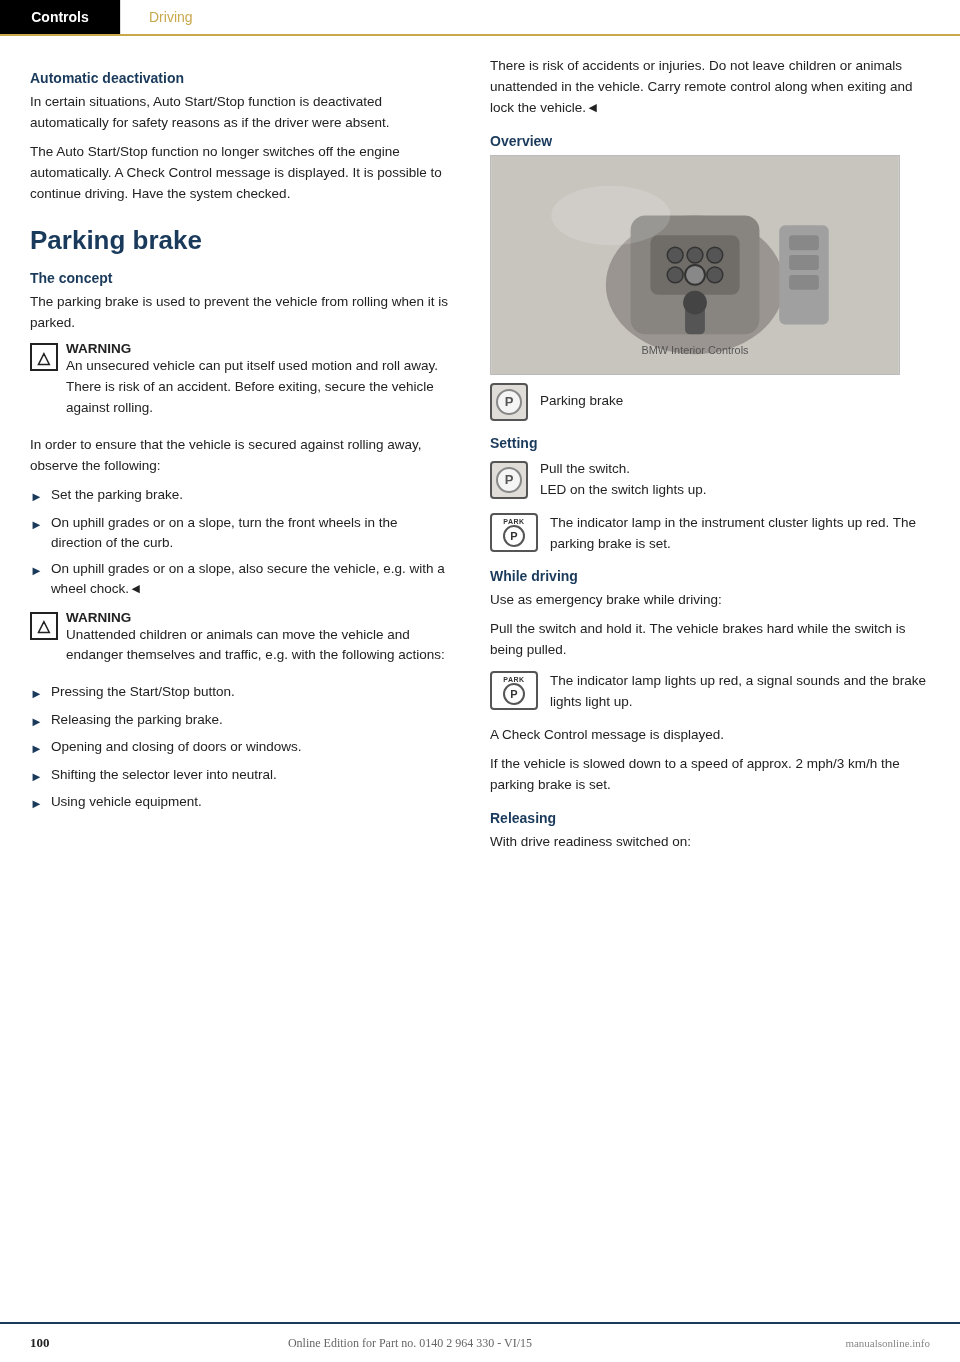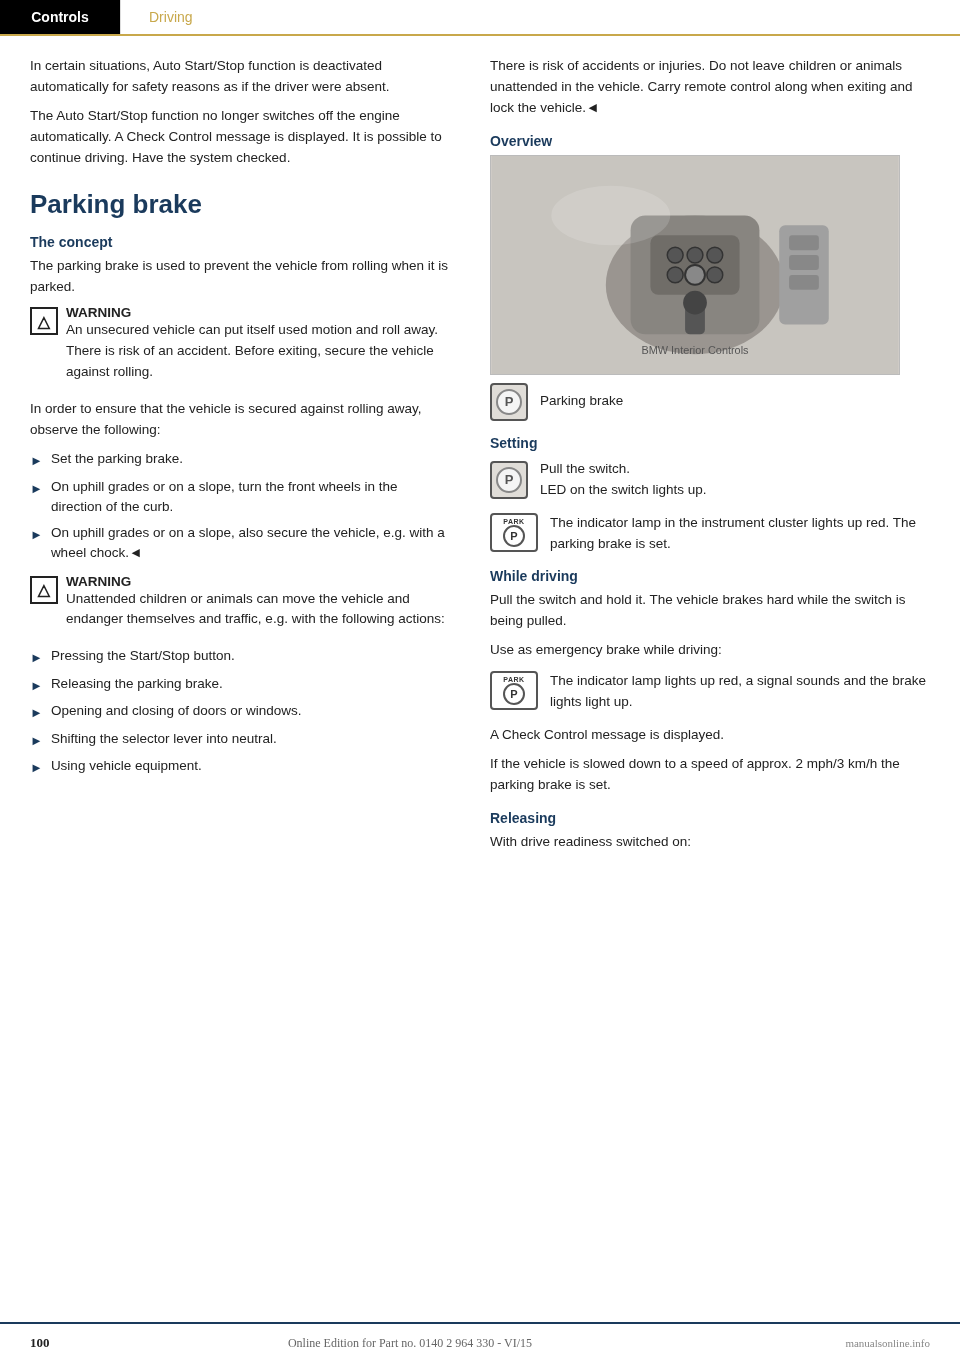--- a/index.html
+++ b/index.html
@@ -224,20 +224,21 @@
   </div>
   <div class="tab-driving">
     <span>Driving</span>
   </div>
 </div>
 
 <div class="content-wrapper">
 
   <div class="left-col">
 
+    <div class="section-heading">Automatic deactivation</div>
     <div class="body-text">In certain situations, Auto Start/Stop function is deactivated automatically for safety reasons as if the driver were absent.</div>
 
     <div class="body-text">The Auto Start/Stop function no longer switches off the engine automatically. A Check Control message is displayed. It is possible to continue driving. Have the system checked.</div>
 
     <div class="big-heading">Parking brake</div>
 
     <div class="section-heading">The concept</div>
     <div class="body-text">The parking brake is used to prevent the vehicle from rolling when it is parked.</div>
 
 
@@ -356,22 +357,22 @@
 
     <div class="icon-row" style="align-items:flex-start; margin-top:10px;">
       <div style="flex-shrink:0; width:48px; display:flex; flex-direction:column; align-items:center; border:2px solid #555; border-radius:4px; padding:3px 2px;">
         <span style="font-size:7px; font-weight:bold; letter-spacing:0.5px; color:#333;">PARK</span>
         <div style="width:22px; height:22px; border:2px solid #555; border-radius:50%; display:flex; align-items:center; justify-content:center; font-size:11px; font-weight:bold; color:#333;">P</div>
       </div>
       <div class="body-text" style="margin:0; flex:1;">The indicator lamp in the instrument cluster lights up red. The parking brake is set.</div>
     </div>
 
     <div class="section-heading">While driving</div>
+    <div class="body-text">Use as emergency brake while driving:</div>
     <div class="body-text">Pull the switch and hold it. The vehicle brakes hard while the switch is being pulled.</div>
-    <div class="body-text">Use as emergency brake while driving:</div>
 
     <div class="icon-row" style="align-items:flex-start; margin-top:10px;">
       <div style="flex-shrink:0; width:48px; display:flex; flex-direction:column; align-items:center; border:2px solid #555; border-radius:4px; padding:3px 2px;">
         <span style="font-size:7px; font-weight:bold; letter-spacing:0.5px; color:#333;">PARK</span>
         <div style="width:22px; height:22px; border:2px solid #555; border-radius:50%; display:flex; align-items:center; justify-content:center; font-size:11px; font-weight:bold; color:#333;">P</div>
       </div>
       <div class="body-text" style="margin:0; flex:1;">The indicator lamp lights up red, a signal sounds and the brake lights light up.</div>
     </div>
 
     <div class="body-text">A Check Control message is displayed.</div>

